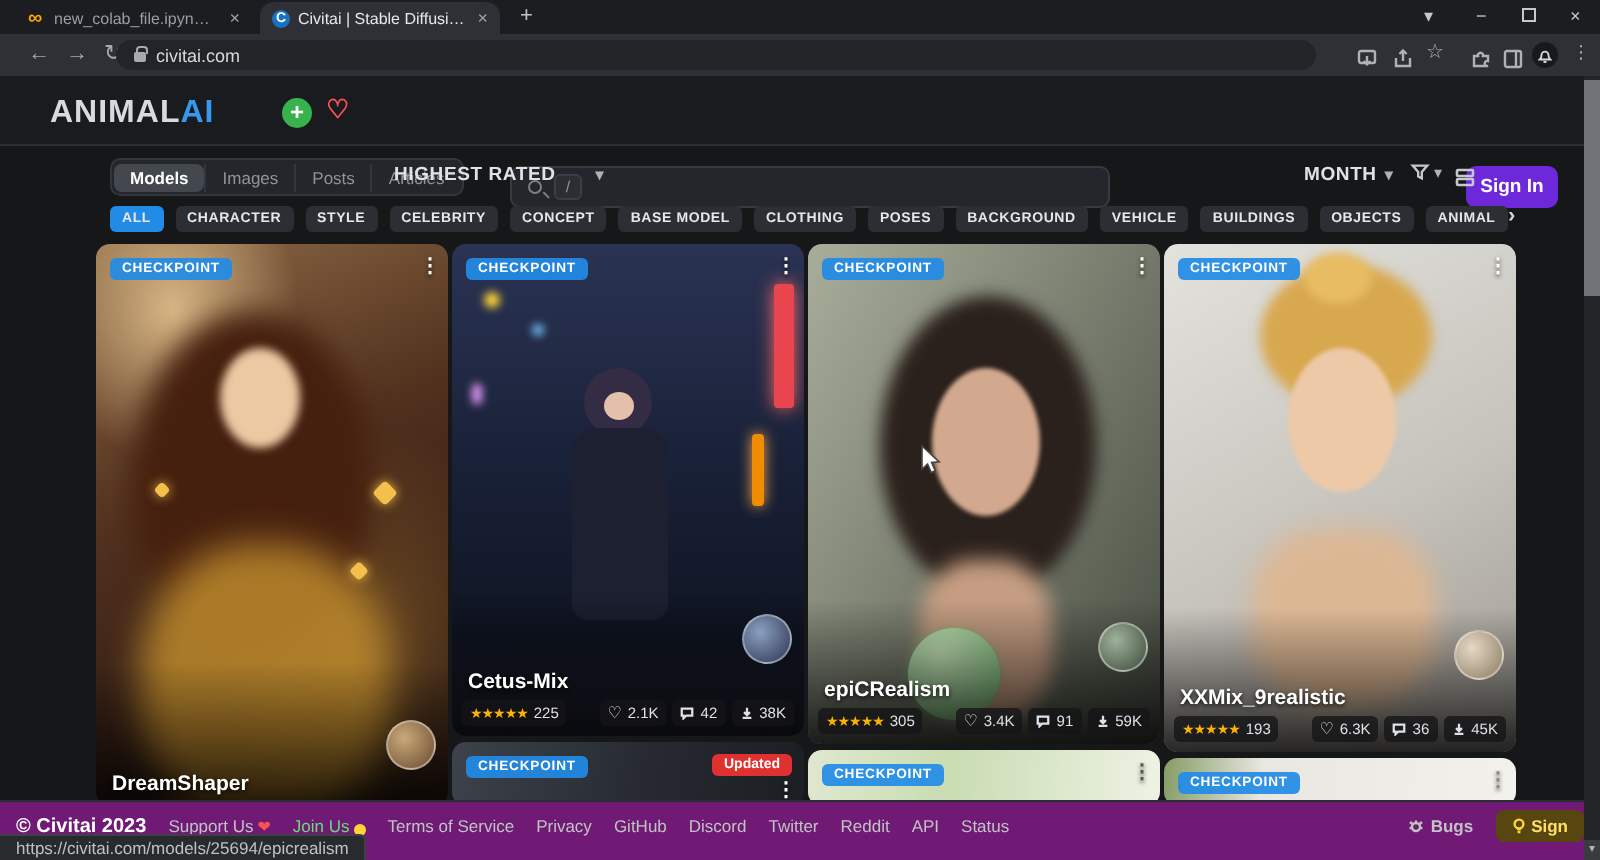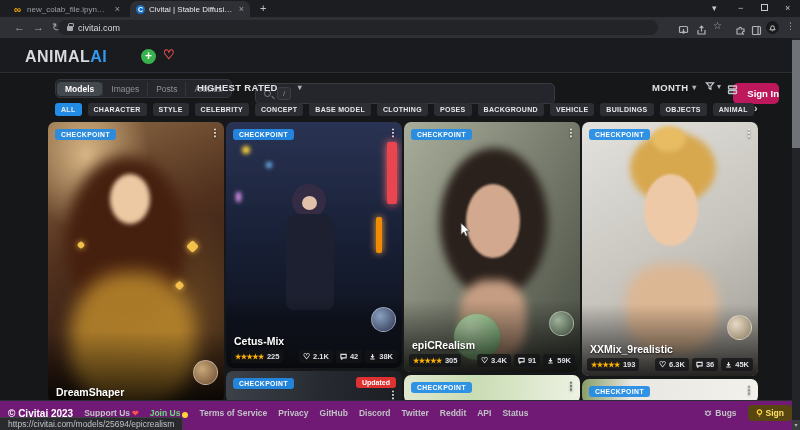--- a/index.html
+++ b/index.html
@@ -35,21 +35,21 @@
 #sitehead{position:absolute;top:38px;left:0;width:800px;height:35px;background:#1a1b1e;border-bottom:1px solid #2c2e33}
 #logo{position:absolute;left:25px;top:10px;font-size:16px;font-weight:800;letter-spacing:.5px;display:flex}
 #logo .l1{color:#d8dadd}#logo .l2{color:#339af0}
 #plusbtn{position:absolute;left:141px;top:11px;width:15px;height:15px;background:#37b24d;border-radius:50%;color:#fff;font-size:12px;font-weight:700;text-align:center;line-height:14px}
 #hearticon{position:absolute;left:163px;top:9px;color:#fa5252;font-size:13px;font-weight:700}
 #search{position:absolute;left:255px;top:45px;width:300px;height:21px;background:#25262b;border:1px solid #373a40;border-radius:5px;display:flex;align-items:center;gap:6px;padding:0 8px}
 .sglass{width:7px;height:7px;border:1.3px solid #7b7f86;border-radius:50%;position:relative;flex:0 0 7px}
 .sglass:after{content:"";position:absolute;left:6px;top:6px;width:4px;height:1.3px;background:#7b7f86;transform:rotate(45deg)}
 #search .ph{font-size:9.5px;color:#5c5f66;flex:1}
 #search .sk{width:14px;height:13px;background:#2c2e33;border:1px solid #3b3e44;border-radius:3px;color:#909296;font-size:8px;text-align:center;line-height:12px}
-#signin{position:absolute;left:733px;top:45px;width:46px;height:21px;background:#be185d;border-radius:5px;color:#fff;font-size:9.5px;font-weight:700;text-align:right;line-height:21px}
+#signin{position:absolute;left:733px;top:45px;width:46px;height:21px;background:#6d28d9;border-radius:5px;color:#fff;font-size:9.5px;font-weight:700;text-align:center;line-height:21px}
 
 
 #navrow{position:absolute;top:78px;left:0;width:800px;height:22px}
 #seg{position:absolute;left:55px;top:1px;height:19px;background:#25262b;border:1px solid #33363c;border-radius:5px;display:flex;align-items:center;padding:1px}
 .segit{font-size:8.5px;color:#8f939a;padding:2px 8px;border-left:1px solid #33363c}
 .segit:first-child{border-left:none}
 .segit.on{background:#43474e;border-radius:4px;color:#fff;font-weight:700;border-left:none}
 #sortsel{position:absolute;left:197px;top:4px;font-size:9.5px;font-weight:700;color:#dfe2e6;letter-spacing:.3px;display:flex;gap:20px;align-items:center}
 #period{position:absolute;left:652px;top:4px;font-size:9.5px;font-weight:700;color:#dfe2e6;letter-spacing:.3px;display:flex;gap:4px;align-items:center}
 .cdn{font-size:8px;color:#aeb1b6}
@@ -68,21 +68,21 @@
 #cards{position:absolute;top:122px;left:48px;width:710px;height:281px;display:flex;gap:2px;overflow:hidden}
 .col{width:176px;flex:0 0 176px;display:flex;flex-direction:column;gap:3px}
 .card{position:relative;border-radius:7px;overflow:hidden;background:#26282c}
 .card i{position:absolute}
 .badge{position:absolute;left:7px;top:7px;background:rgba(34,139,230,.92);color:#fff;font-size:6.8px;font-weight:700;letter-spacing:.4px;padding:2px 6px;border-radius:3px;z-index:4}
 .updbadge{position:absolute;right:6px;top:6px;background:#e03131;color:#fff;font-size:7px;font-weight:700;padding:2px 6px;border-radius:3px;z-index:4}
 .cdots{position:absolute;right:4px;top:5px;color:#fff;font-size:10px;font-weight:700;z-index:4;text-shadow:0 1px 2px rgba(0,0,0,.8)}
 .cgrad{position:absolute;left:0;right:0;bottom:0;height:72px;background:linear-gradient(180deg,transparent,rgba(0,0,0,.78));z-index:1}
 .ctitle{position:absolute;left:8px;bottom:21px;font-size:10.5px;font-weight:700;color:#fff;z-index:3;text-shadow:0 1px 2px rgba(0,0,0,.8)}
 .stats{position:absolute;left:5px;right:5px;bottom:5px;display:flex;justify-content:space-between;align-items:center;z-index:3}
-.pill{background:rgba(20,21,23,.78);border-radius:3px;padding:2px 4px;display:inline-flex;align-items:center;gap:3px;font-size:7.5px;font-weight:700;color:#dee2e6}
+.pill{background:rgba(20,21,23,.78);border-radius:3px;padding:2px 4px;display:inline-flex;align-items:center;gap:3px;font-size:7.5px;font-weight:400;color:#dee2e6}
 .pgroup{display:flex;gap:3px}
 .stars{color:#fab005;font-size:7px;letter-spacing:-.5px;display:inline}
 .pill svg{width:7px;height:7px;stroke:#dee2e6;fill:none;stroke-width:1.3}
 .pill .hg{font-size:8px;color:#dee2e6;line-height:7px;display:inline}
 .avatar{position:absolute;right:6px;bottom:36px;width:25px;height:25px;border-radius:50%;border:1px solid rgba(255,255,255,.4);z-index:3}
 .av1{background:radial-gradient(circle at 35% 35%,#c9a97a,#6b4a2f)}
 .av2{background:radial-gradient(circle at 35% 35%,#8aa0c0,#2b3350)}
 .av3{background:radial-gradient(circle at 35% 35%,#9fb29a,#3c4a3a)}
 .av4{background:radial-gradient(circle at 35% 35%,#e6d9c5,#8a7a60)}
 
@@ -114,21 +114,21 @@
 .x-face{left:62px;top:52px;width:54px;height:72px;border-radius:50%;background:#eec9a8;filter:blur(1px)}
 .x-body{left:44px;top:142px;width:92px;height:90px;border-radius:40%;background:#dcb794;filter:blur(6px)}
 .img-p2{background:linear-gradient(100deg,#3d424b 0%,#262a30 55%,#1b1e23 100%)}
 .img-p3{background:linear-gradient(95deg,#dfe8cf 0%,#c9dcb2 40%,#eef2e4 100%)}
 .img-p4{background:linear-gradient(95deg,#869c66 0%,#e9e7e1 28%,#f3f1eb 100%)}
 
 
 #footer{position:absolute;top:400px;left:0;width:800px;height:30px;background:#701a75;border-top:1px solid #2c2e33;z-index:6}
 #footrow{position:absolute;top:4px;left:8px;right:8px;display:flex;align-items:center;gap:11px}
 #copyr{font-size:10px;font-weight:700;color:#fff;white-space:nowrap}
-.flink{font-size:8.5px;font-weight:700;color:#c1c2c5;white-space:nowrap;display:flex;align-items:flex-end;gap:2px}
+.flink{font-size:8.5px;font-weight:400;color:#c1c2c5;white-space:nowrap;display:flex;align-items:flex-end;gap:2px}
 .flink.red span.em{color:#fa5252;font-size:8px}
 .flink.green{color:#69db7c}
 .joinem{width:6px;height:6px;border-radius:50%;background:#ffd43b}
 #bugslnk{margin-left:auto;display:flex;align-items:center;gap:3px;font-size:8.5px;font-weight:700;color:#c1c2c5}
 #bugslnk svg{width:8px;height:8px;stroke:#c1c2c5;fill:none;stroke-width:1.2}
 #ideasbtn{display:flex;align-items:center;gap:3px;background:#57460f;border-radius:4px;padding:3px 8px;font-size:8.5px;font-weight:700;color:#ffe066}
 #ideasbtn svg{width:7px;height:9px;stroke:#ffd43b;fill:none;stroke-width:1.2}
 #statusbar{position:absolute;left:0;bottom:0;height:13px;background:#292a2d;border:1px solid #3e4043;border-left:none;border-bottom:none;border-radius:0 3px 0 0;padding:0 8px;font-size:8.5px;color:#bdc1c6;line-height:12px;z-index:7;white-space:nowrap}
 
 

